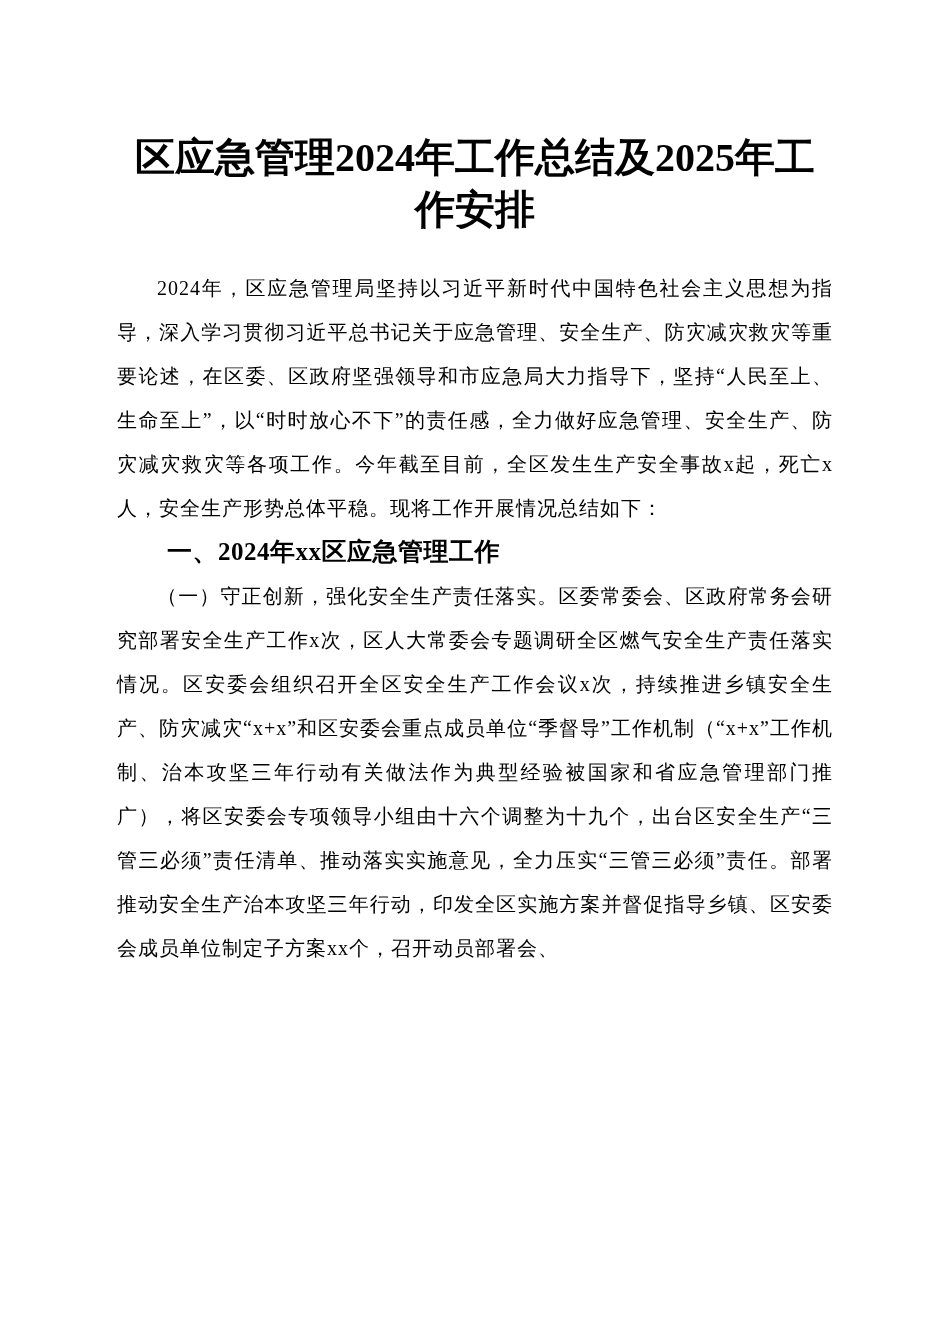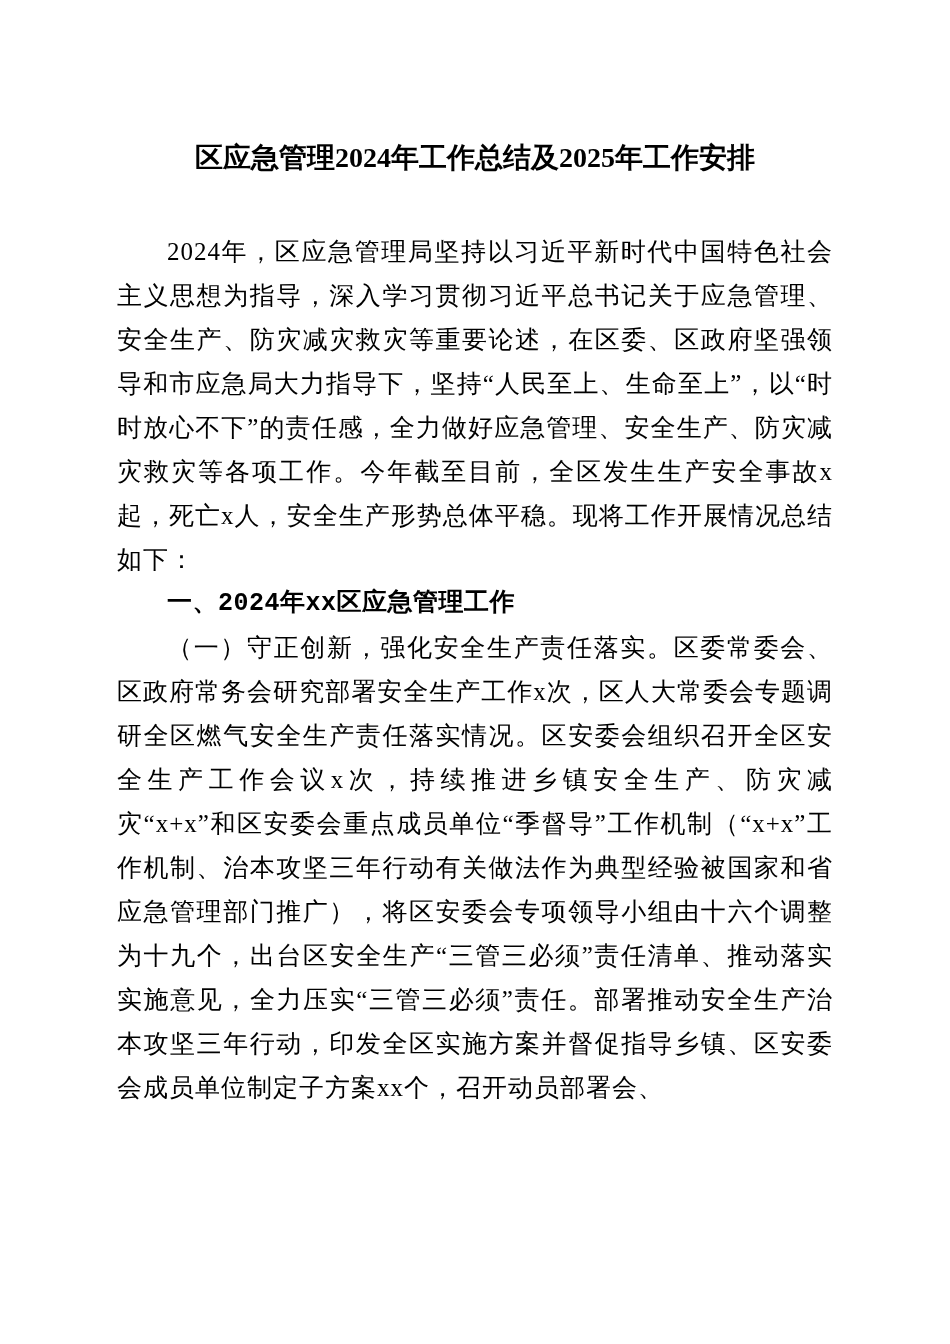--- a/index.html
+++ b/index.html
@@ -12,49 +12,49 @@
     width: 950px;
     height: 1344px;
     box-sizing: border-box;
     background: #ffffff;
     color: #000000;
     padding: 132px 117px 40px 117px;
     overflow: hidden;
     font-family: "Liberation Serif", serif;
   }
   .doc-title {
-    margin: 0 0 46px 0;
-    font-size: 28px;
+    margin: 0 0 30px 0;
+    font-size: 40px;
     line-height: 52px;
     font-weight: 700;
     text-align: center;
     letter-spacing: 0;
     color: #000000;
     font-family: "Liberation Serif", serif;
   }
   .body-para {
     margin: 0;
-    font-size: 25px;
+    font-size: 20px;
     line-height: 44px;
     letter-spacing: 1px;
     text-align: justify;
     text-indent: 2em;
     color: #000000;
     font-family: "Liberation Serif", serif;
   }
   .section-heading {
     margin: 0;
     font-size: 25px;
     line-height: 44px;
     font-weight: 700;
     text-indent: 2em;
     text-align: left;
     letter-spacing: 0.5px;
     color: #000000;
-    font-family: Liberation Mono, monospace;
+    font-family: Liberation Serif, serif;
   }
   .lead-in {
     
     font-family: "Liberation Serif", serif;
     margin-top: 6px;
   }
 </style>
 </head>
 <body>
 

